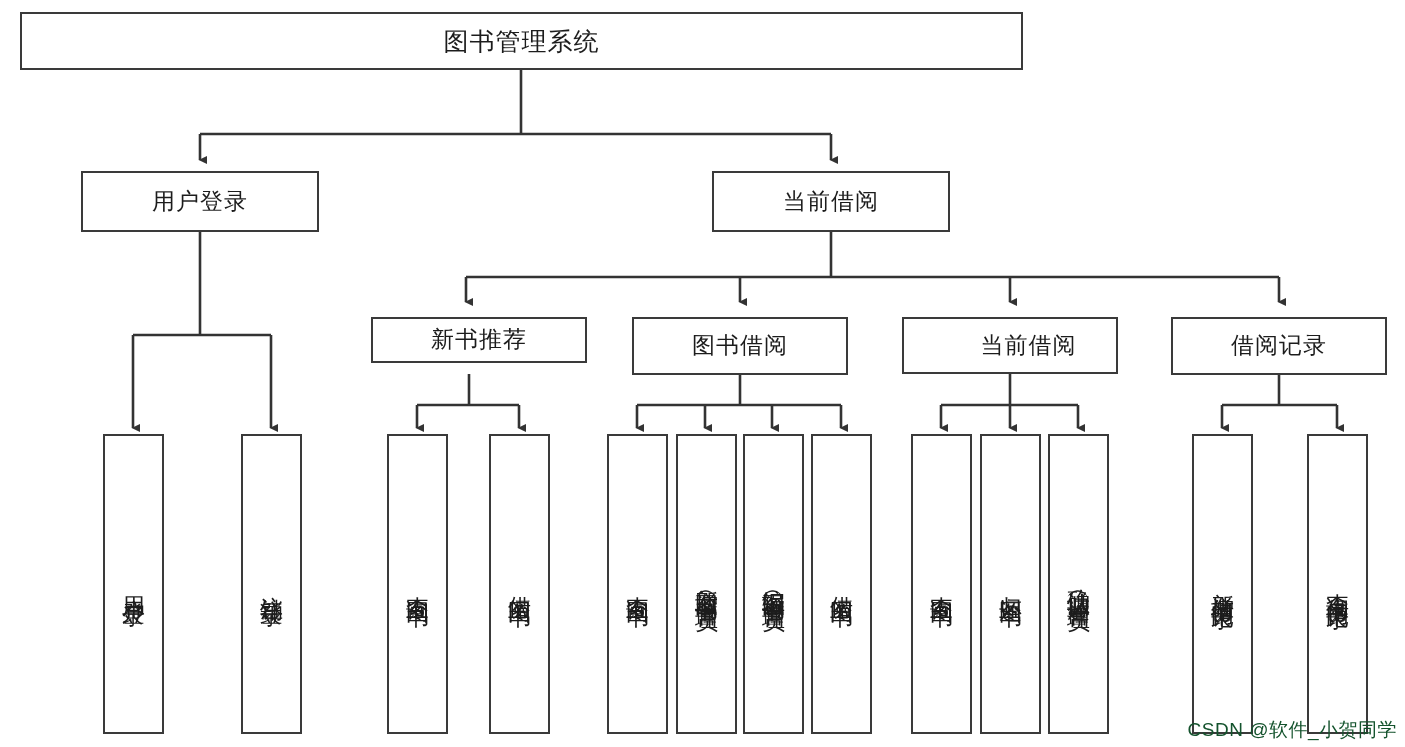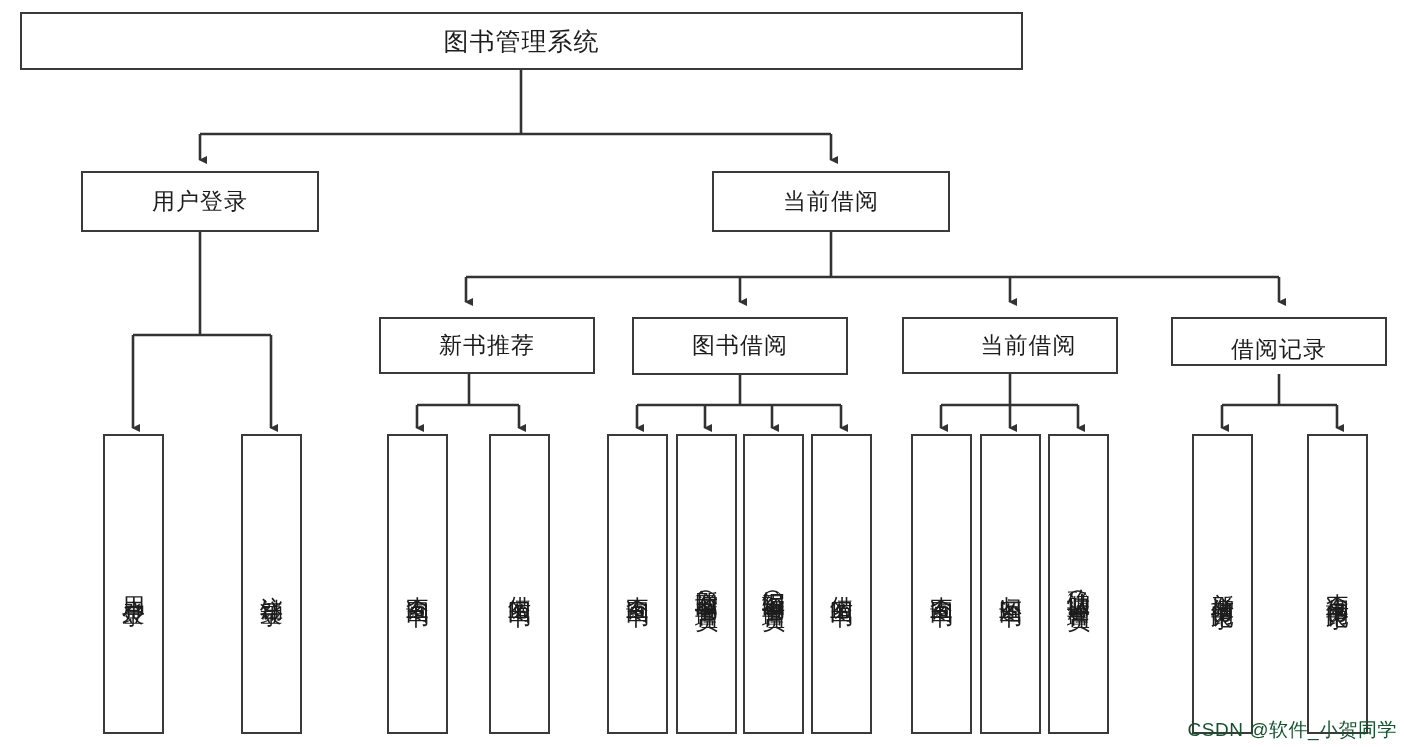--- a/index.html
+++ b/index.html
@@ -128,30 +128,30 @@
     <span>图书管理系统</span>
   </div>
 
   <div class="node horiz" style="left:81px; top:171px; width:238px; height:61px;">
     <span>用户登录</span>
   </div>
   <div class="node horiz" style="left:712px; top:171px; width:238px; height:61px;">
     <span>当前借阅</span>
   </div>
 
-  <div class="node horiz" style="left:379px; top:317px; width:216px; height:57px;">
+  <div class="node horiz" style="left:371px; top:317px; width:216px; height:46px;">
     <span>新书推荐</span>
   </div>
   <div class="node horiz" style="left:632px; top:317px; width:216px; height:58px;">
     <span>图书借阅</span>
   </div>
   <div class="node horiz" style="left:902px; top:317px; width:216px; height:57px;padding-left:37px;">
     <span>当前借阅</span>
   </div>
-  <div class="node horiz" style="left:1171px; top:317px; width:216px; height:49px;align-items:flex-end;">
+  <div class="node horiz" style="left:1171px; top:317px; width:216px; height:58px;">
     <span>借阅记录</span>
   </div>
 
   <div class="node vert" style="left:103px; top:434px; width:61px; height:300px;">
     <span class="vtext">用户登录</span>
   </div>
   <div class="node vert" style="left:241px; top:434px; width:61px; height:300px;">
     <span class="vtext">注销登录</span>
   </div>
 

